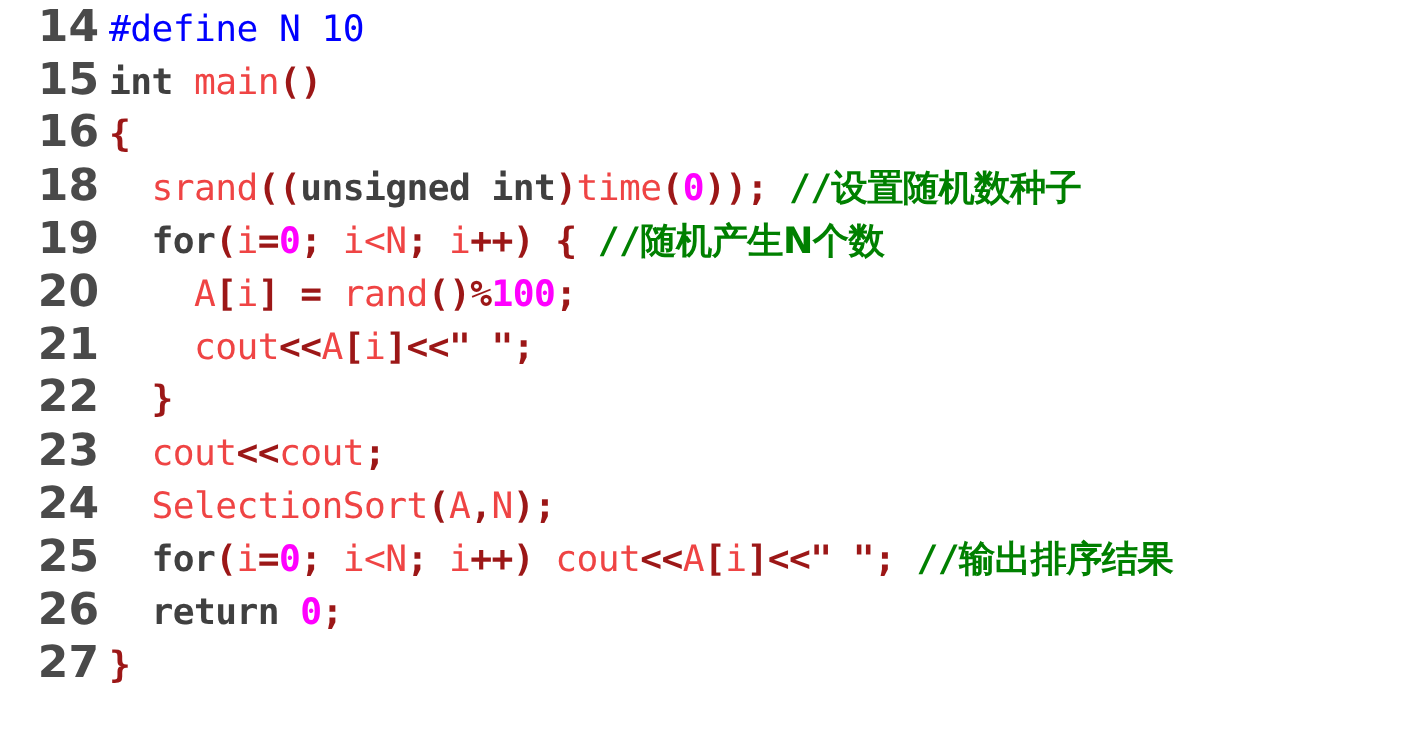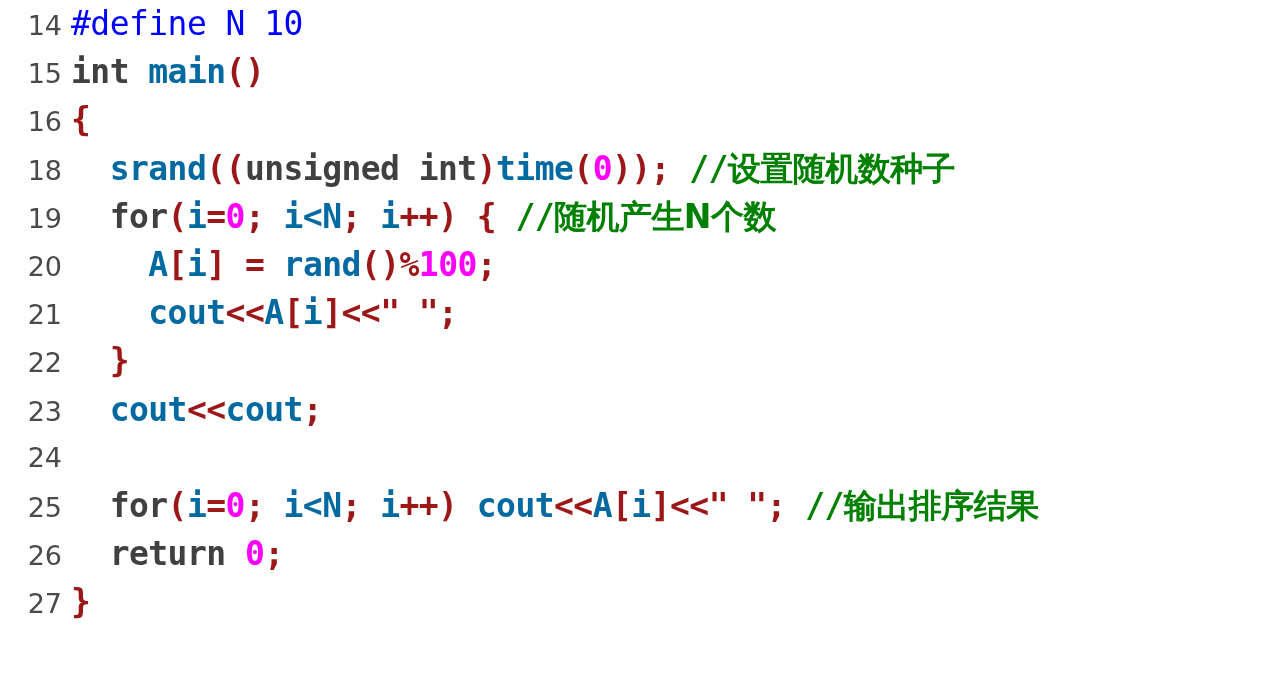--- a/index.html
+++ b/index.html
@@ -26,37 +26,38 @@
     line-height: 48.21px;
     white-space: pre;
     font-size: 33px;
   }
   .gutter {
     width: 62px;
     min-width: 62px;
     text-align: right;
     color: #4a4a4a;
     font-family: "DejaVu Sans", sans-serif;
-    font-size: 27px;
-    font-weight: 400;
+    font-size: 40px;
+    font-weight: 700;
     letter-spacing: 0px;
     padding-right: 0px;
     user-select: none;
+    margin-left: 28px;
   }
   .code-text {
     padding-left: 9px;
     font-family: "DejaVu Sans Mono", monospace;
     font-size: 33px;
     letter-spacing: -0.55px;
     white-space: pre;
   }
   
   .t-kw   { color: #404040; font-weight: bold; }
   .t-pre  { color: #0000ff; font-weight: normal; }
-  .t-id   { color: #0369a1; font-weight: bold; }
+  .t-id   { color: #ef4444; font-weight: normal; }
   .t-punc { color: #9c1717; font-weight: bold; }
   .t-num  { color: #ff00ff; font-weight: bold; }
   .t-str  { color: #9c1717; font-weight: bold; }
   .t-cmt  { color: #008000; font-weight: bold; }
   .t-plain{ color: #000000; font-weight: bold; }
   .cjk    { font-family: "DejaVu Sans", sans-serif; font-weight: bold; }
 </style>
 </head>
 <body>
 
@@ -64,18 +65,18 @@
   <div id="code-lines">
       <div class="code-line"><span class="gutter">14</span><span class="code-text"><span class="t-pre">#define N 10</span></span></div>
       <div class="code-line"><span class="gutter">15</span><span class="code-text"><span class="t-kw">int</span><span class="t-plain"> </span><span class="t-id">main</span><span class="t-punc">()</span></span></div>
       <div class="code-line"><span class="gutter">16</span><span class="code-text"><span class="t-punc">{</span></span></div>
       <div class="code-line"><span class="gutter">18</span><span class="code-text"><span class="t-plain">  </span><span class="t-id">srand</span><span class="t-punc">((</span><span class="t-kw">unsigned int</span><span class="t-punc">)</span><span class="t-id">time</span><span class="t-punc">(</span><span class="t-num">0</span><span class="t-punc">));</span><span class="t-plain"> </span><span class="t-cmt">//</span><span class="t-cmt cjk">设置随机数种子</span></span></div>
       <div class="code-line"><span class="gutter">19</span><span class="code-text"><span class="t-plain">  </span><span class="t-kw">for</span><span class="t-punc">(</span><span class="t-id">i</span><span class="t-punc">=</span><span class="t-num">0</span><span class="t-punc">;</span><span class="t-id"> i&lt;N</span><span class="t-punc">;</span><span class="t-id"> i</span><span class="t-punc">++)</span><span class="t-plain"> </span><span class="t-punc">{</span><span class="t-plain"> </span><span class="t-cmt">//</span><span class="t-cmt cjk">随机产生N个数</span></span></div>
       <div class="code-line"><span class="gutter">20</span><span class="code-text"><span class="t-plain">    </span><span class="t-id">A</span><span class="t-punc">[</span><span class="t-id">i</span><span class="t-punc">]</span><span class="t-plain"> </span><span class="t-punc">=</span><span class="t-plain"> </span><span class="t-id">rand</span><span class="t-punc">()%</span><span class="t-num">100</span><span class="t-punc">;</span></span></div>
       <div class="code-line"><span class="gutter">21</span><span class="code-text"><span class="t-plain">    </span><span class="t-id">cout</span><span class="t-punc">&lt;&lt;</span><span class="t-id">A</span><span class="t-punc">[</span><span class="t-id">i</span><span class="t-punc">]</span><span class="t-punc">&lt;&lt;</span><span class="t-str">" "</span><span class="t-punc">;</span></span></div>
       <div class="code-line"><span class="gutter">22</span><span class="code-text"><span class="t-plain">  </span><span class="t-punc">}</span></span></div>
       <div class="code-line"><span class="gutter">23</span><span class="code-text"><span class="t-plain">  </span><span class="t-id">cout</span><span class="t-punc">&lt;&lt;</span><span class="t-id">cout</span><span class="t-punc">;</span></span></div>
-      <div class="code-line"><span class="gutter">24</span></div>
+      <div class="code-line"><span class="gutter">24</span><span class="code-text"><span class="t-plain">  </span><span class="t-id">SelectionSort</span><span class="t-punc">(</span><span class="t-id">A</span><span class="t-punc">,</span><span class="t-id">N</span><span class="t-punc">);</span></span></div>
       <div class="code-line"><span class="gutter">25</span><span class="code-text"><span class="t-plain">  </span><span class="t-kw">for</span><span class="t-punc">(</span><span class="t-id">i</span><span class="t-punc">=</span><span class="t-num">0</span><span class="t-punc">;</span><span class="t-id"> i&lt;N</span><span class="t-punc">;</span><span class="t-id"> i</span><span class="t-punc">++)</span><span class="t-id"> cout</span><span class="t-punc">&lt;&lt;</span><span class="t-id">A</span><span class="t-punc">[</span><span class="t-id">i</span><span class="t-punc">]</span><span class="t-punc">&lt;&lt;</span><span class="t-str">" "</span><span class="t-punc">;</span><span class="t-plain"> </span><span class="t-cmt">//</span><span class="t-cmt cjk">输出排序结果</span></span></div>
       <div class="code-line"><span class="gutter">26</span><span class="code-text"><span class="t-plain">  </span><span class="t-kw">return</span><span class="t-plain"> </span><span class="t-num">0</span><span class="t-punc">;</span></span></div>
       <div class="code-line"><span class="gutter">27</span><span class="code-text"><span class="t-punc">}</span></span></div>
     </div>
 </div>
 
 </body></html>

